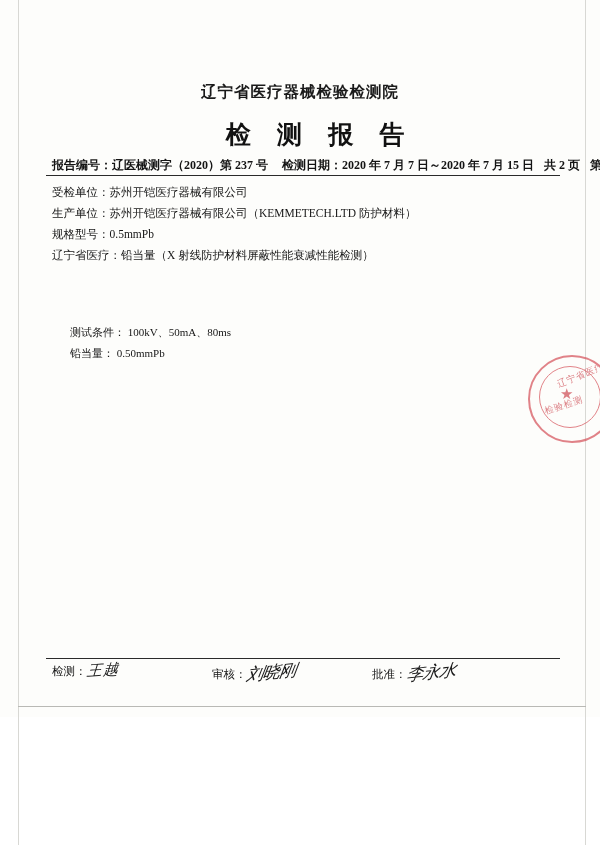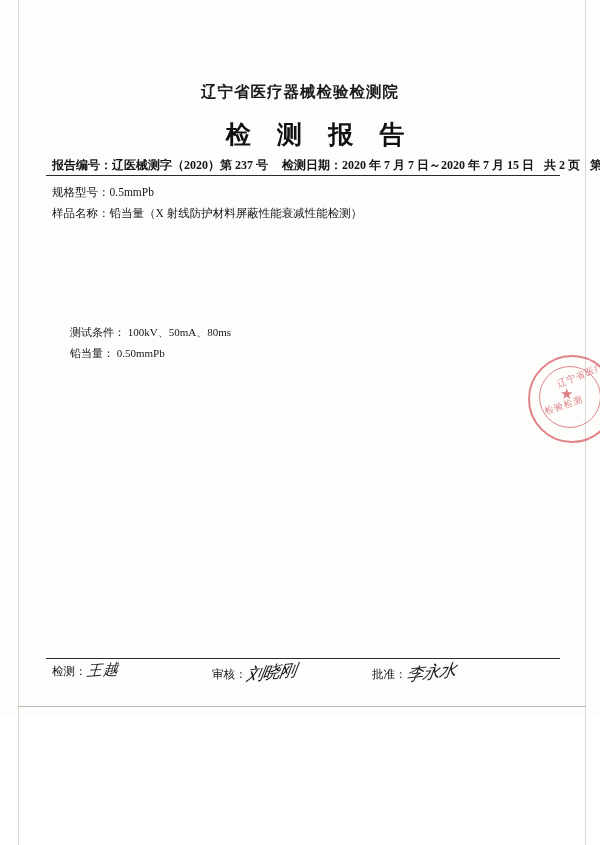--- a/index.html
+++ b/index.html
@@ -217,24 +217,30 @@
   <div class="doc-title">检 测 报 告</div>
 
   <div class="meta-row">
     <span class="seg">报告编号：</span><span class="seg">辽医械测字（2020）第 237 号</span><span class="gap-md"></span><span class="seg">检测日期：</span><span class="seg">2020 年 7 月 7 日～2020 年 7 月 15 日</span><span class="gap-sm"></span><span class="seg">共 2 页</span><span class="gap-sm"></span><span class="seg">第 1 页</span>
   </div>
 
   <div class="hr-main"></div>
 
   <div class="fields">
     <div class="field">
+      <span class="label">受检单位：</span><span class="value">苏州开铠医疗器械有限公司</span>
+    </div>
+    <div class="field">
+      <span class="label">生产单位：</span><span class="value">苏州开铠医疗器械有限公司（KEMMETECH.LTD 防护材料）</span>
+    </div>
+    <div class="field">
       <span class="label">规格型号：</span><span class="value">0.5mmPb</span>
     </div>
     <div class="field">
-      <span class="label">样品名称：</span><span class="value">铅当量（X 射线防护材料屏蔽性能衰减性能检测）</span>
+      <span class="label">辽宁省医疗：</span><span class="value">铅当量（X 射线防护材料屏蔽性能衰减性能检测）</span>
     </div>
   </div>
 
   <div class="sub-lines">
     <div class="sub-line">测试条件：  100kV、50mA、80ms</div>
     <div class="sub-line">铅当量：  0.50mmPb</div>
   </div>
 
   <div class="seal">
     <div class="seal-inner"></div>

